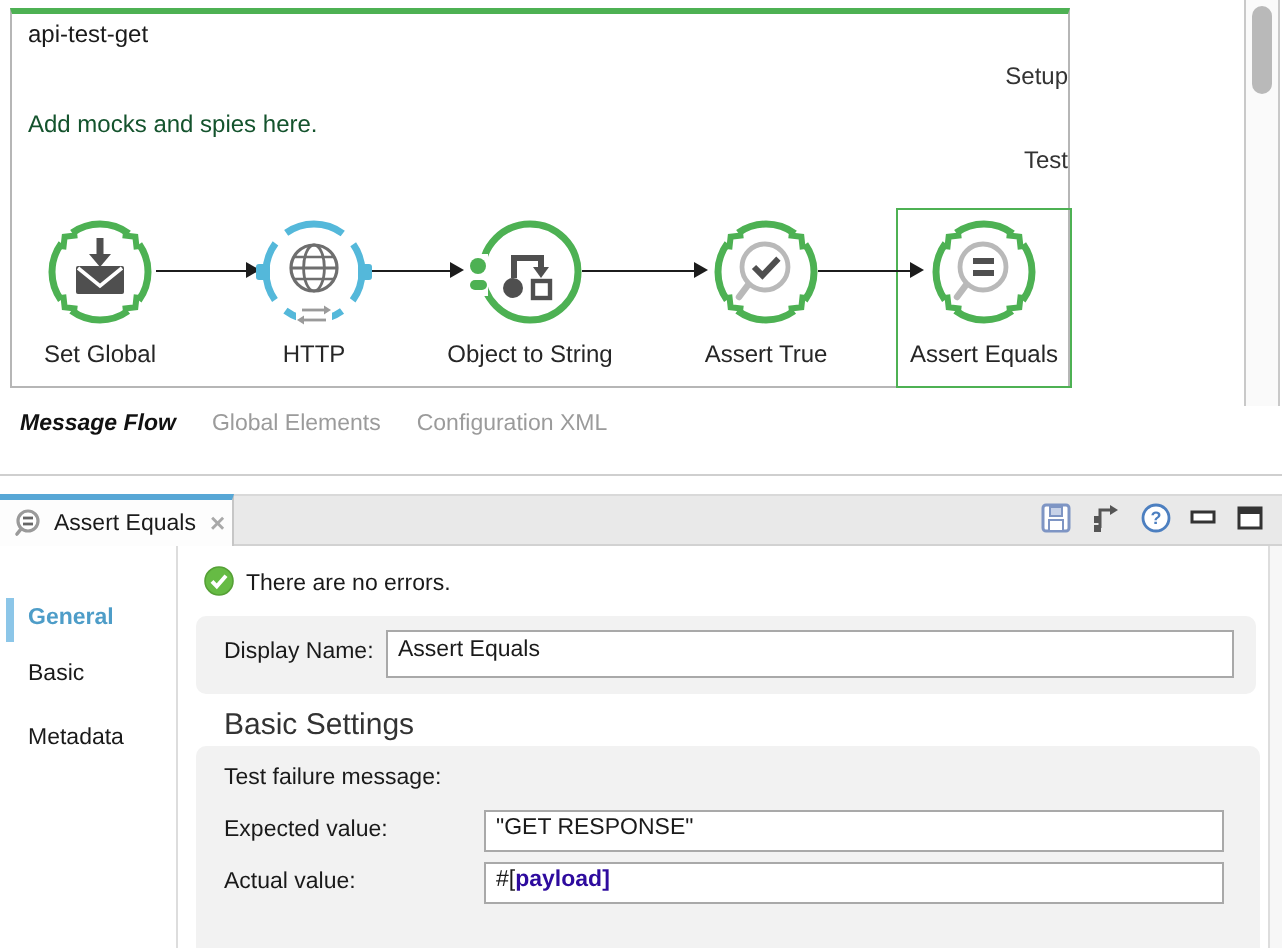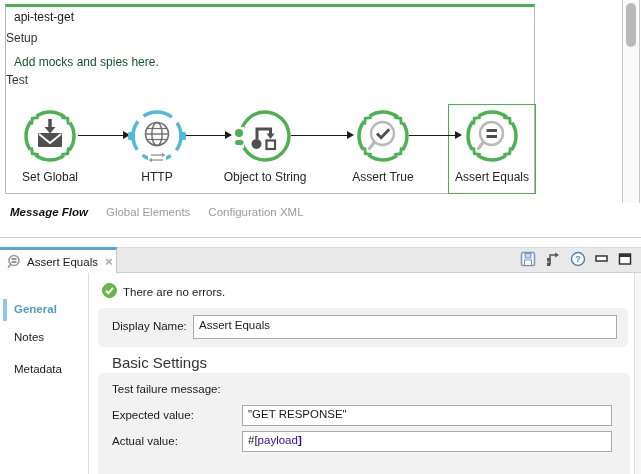--- a/index.html
+++ b/index.html
@@ -4,21 +4,21 @@
 <style>
   html,body { margin:0; padding:0; background:#fff; }
   .stage { position:relative; width:641px; height:474px; background:#fff;
            font-family:"Liberation Sans", sans-serif; overflow:hidden; }
 
   
   .canvas { position:absolute; left:5px; top:4px; width:530px; height:190px;
             background:#fff; border:1px solid #b6b6b6; border-top:3px solid #4DB153;
             box-sizing:border-box; }
   .flow-title { position:absolute; left:8px; top:3px; font-size:12px; color:#1a1a1a; }
-  .section-label { position:absolute; left:0; right:0; text-align:left; font-size:12px; color:#333; }
+  .section-label { position:absolute; left:0; right:0; text-align:right; font-size:12px; color:#333; }
   .setup { top:24px; } .test { top:66px; }
   .hint { position:absolute; left:8px; top:48px; font-size:12px; color:#14532d; }
 
   .node { position:absolute; top:99px; width:60px; height:60px; }
   .node-label { position:absolute; top:163px; transform:translateX(-50%);
                 font-size:12px; color:#262626; white-space:nowrap; }
   .arrow { position:absolute; top:128px; height:0; border-top:1.5px solid #1c1c1c; }
   .arrow::after { content:""; position:absolute; right:-2px; top:-5px; width:0; height:0;
                   border-left:7px solid #1c1c1c; border-top:4px solid transparent;
                   border-bottom:4px solid transparent; }
@@ -57,21 +57,21 @@
   .status-text { position:absolute; left:123px; top:48px; font-size:11.5px; color:#1a1a1a; }
 
   .group { position:absolute; background:#f2f2f2; border-radius:5px; }
   .g1 { left:98px; top:70px; width:530px; height:39px; }
   .g2 { left:98px; top:135px; width:532px; height:112px; }
   .field-label { position:absolute; font-size:11.5px; color:#1a1a1a; white-space:nowrap; }
   .textbox { position:absolute; background:#fff; border:1px solid #a9a9a9; box-sizing:border-box;
              font-size:11.5px; color:#1a1a1a; padding:3px 5px; white-space:nowrap; overflow:hidden; }
   .bs-title { position:absolute; left:112px; top:116px; font-size:15px; color:#333; }
   .expr-prefix { color:#1a1a1a; }
-  .expr-main { color:#2E0B9E; font-weight:400; }
+  .expr-main { color:#2E0B9E; font-weight:700; }
   .expr-suffix { color:#2E0B9E; font-weight:700; }
 
   .props-scroll { position:absolute; left:634px; top:35px; width:7px; bottom:0;
                   background:#f7f7f7; border-left:1px solid #ddd; }
 </style>
 </head>
 <body>
 
 <div class="stage">
 
@@ -217,21 +217,21 @@
       </svg>
       <svg width="14" height="14" viewBox="0 0 14 14">
         <rect x="1.5" y="2" width="11" height="10" fill="#fff" stroke="#333" stroke-width="1.5"></rect>
         <rect x="1.5" y="2" width="11" height="3" fill="#333"></rect>
       </svg>
     </div>
 
     <div class="sidebar-divider"></div>
     <div class="side-indicator"></div>
     <div class="side-item active" style="top:65px">General</div>
-    <div class="side-item" style="top:93px">Notes</div>
+    <div class="side-item" style="top:93px">Basic</div>
     <div class="side-item" style="top:125px">Metadata</div>
 
     <svg class="status-icon" width="15" height="15" viewBox="0 0 15 15">
       <circle cx="7.5" cy="7.5" r="7" fill="#66BB44" stroke="#55a036" stroke-width="0.8"></circle>
       <path d="M4 7.7 l2.4 2.5 L11 4.9" fill="none" stroke="#fff" stroke-width="2"></path>
     </svg>
     <div class="status-text">There are no errors.</div>
 
     <div class="group g1">
       <div class="field-label" style="left:14px;top:12px">Display Name:</div>

